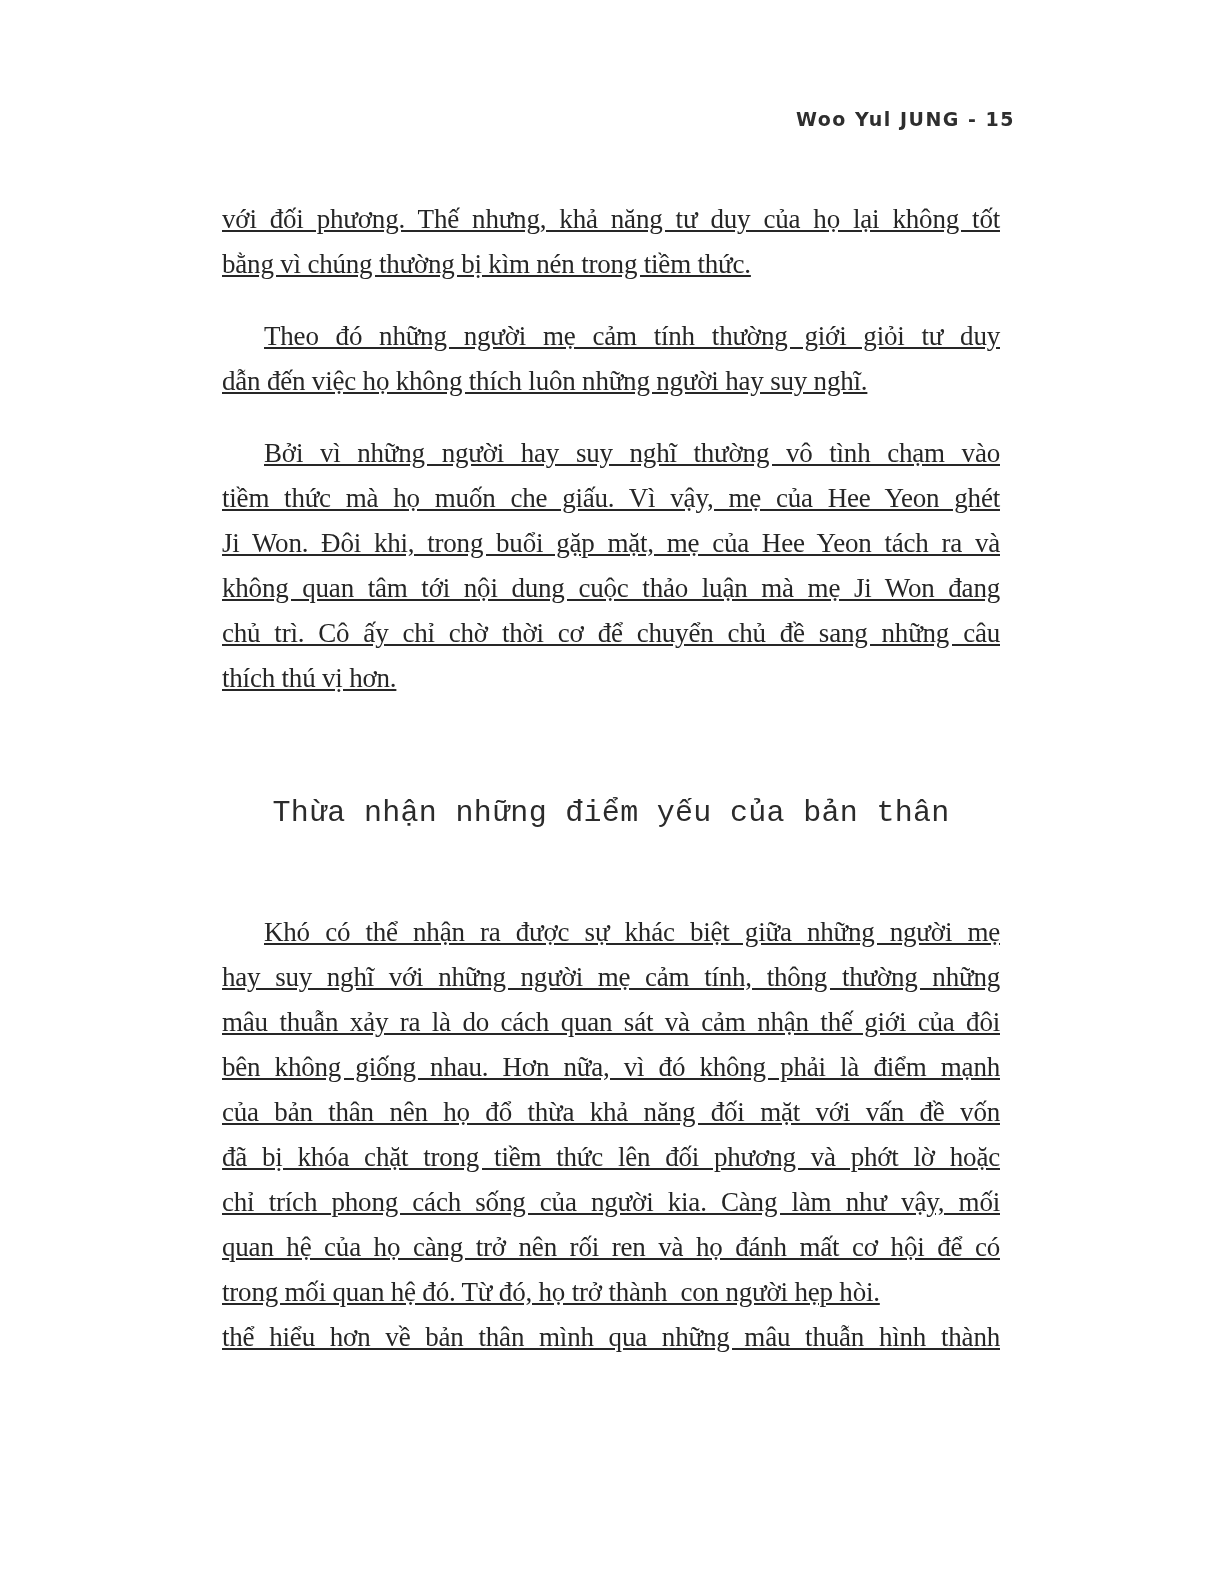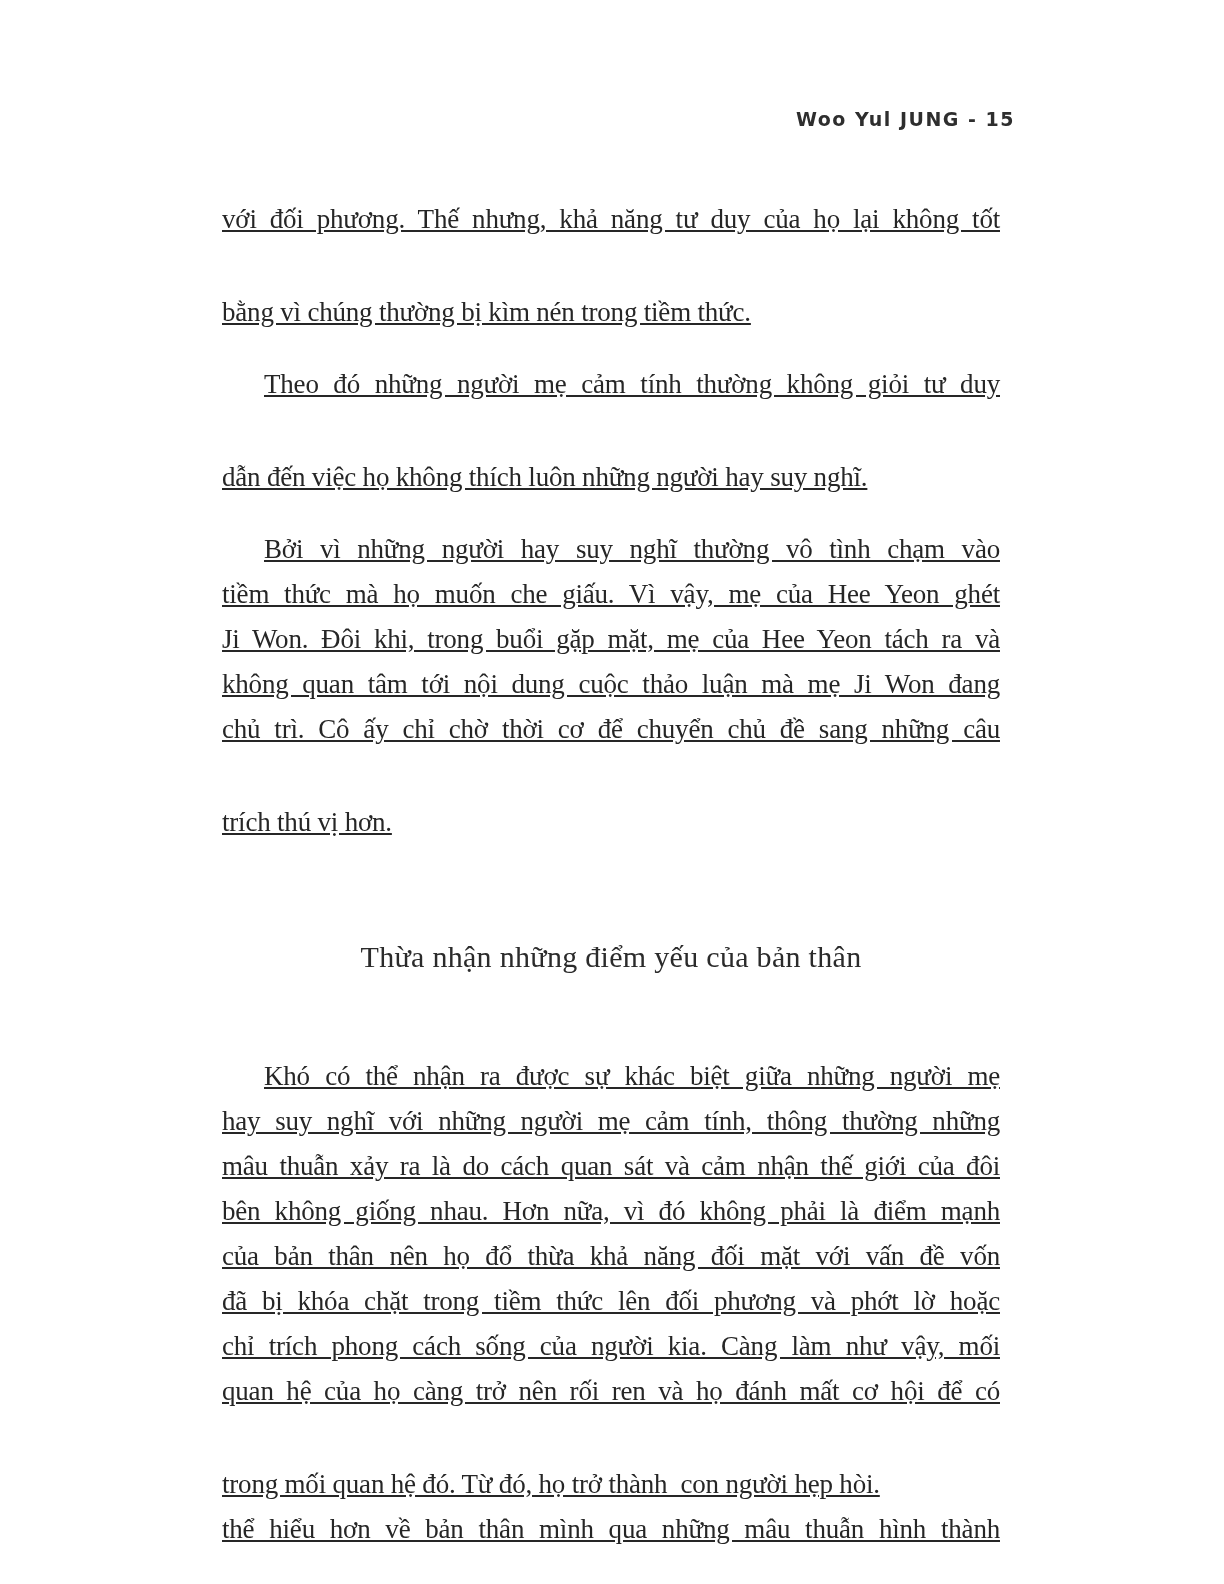--- a/index.html
+++ b/index.html
@@ -42,28 +42,27 @@
     text-decoration: underline;
   }
   .line {
     text-align: justify;
     text-align-last: justify;
     -moz-text-align-last: justify;
     white-space: normal;
   }
   .line.para-end {
     text-align-last: left;
-    margin-top: 48px;
     -moz-text-align-last: left;
   }
   .line.first-indent {
     padding-left: 42px;
   }
   .section-heading {
-    font-family: Liberation Serif, serif;
+    font-family: Liberation Mono, monospace;
     font-size: 30px;
     font-weight: 500;
     line-height: 44px;
     letter-spacing: 0.3px;
     color: #2b2b2b;
     text-align: center;
     margin: 90px 0 75px 0;
   }
 </style>
 </head>
@@ -74,31 +73,31 @@
   <div class="running-header">Woo Yul JUNG - 15</div>
 
   <div class="body-text">
 
     <div class="para">
       <div class="line">với đối phương. Thế nhưng, khả năng tư duy của họ lại không tốt</div>
       <div class="line para-end">bằng vì chúng thường bị kìm nén trong tiềm thức.</div>
     </div>
 
     <div class="para">
-      <div class="line first-indent">Theo đó những người mẹ cảm tính thường không giỏi tư duy</div>
+      <div class="line first-indent">Theo đó những người mẹ cảm tính thường giới giỏi tư duy</div>
       <div class="line para-end">dẫn đến việc họ không thích luôn những người hay suy nghĩ.</div>
     </div>
 
     <div class="para">
       <div class="line first-indent">Bởi vì những người hay suy nghĩ thường vô tình chạm vào</div>
       <div class="line">tiềm thức mà họ muốn che giấu. Vì vậy, mẹ của Hee Yeon ghét</div>
       <div class="line">Ji Won. Đôi khi, trong buổi gặp mặt, mẹ của Hee Yeon tách ra và</div>
       <div class="line">không quan tâm tới nội dung cuộc thảo luận mà mẹ Ji Won đang</div>
       <div class="line">chủ trì. Cô ấy chỉ chờ thời cơ để chuyển chủ đề sang những câu</div>
-      <div class="line para-end">trích thú vị hơn.</div>
+      <div class="line para-end">thích thú vị hơn.</div>
     </div>
 
     <div class="section-heading">Thừa nhận những điểm yếu của bản thân</div>
 
     <div class="para">
       <div class="line first-indent">Khó có thể nhận ra được sự khác biệt giữa những người mẹ</div>
       <div class="line">hay suy nghĩ với những người mẹ cảm tính, thông thường những</div>
       <div class="line">mâu thuẫn xảy ra là do cách quan sát và cảm nhận thế giới của đôi</div>
       <div class="line">bên không giống nhau. Hơn nữa, vì đó không phải là điểm mạnh</div>
       <div class="line">của bản thân nên họ đổ thừa khả năng đối mặt với vấn đề vốn</div>

